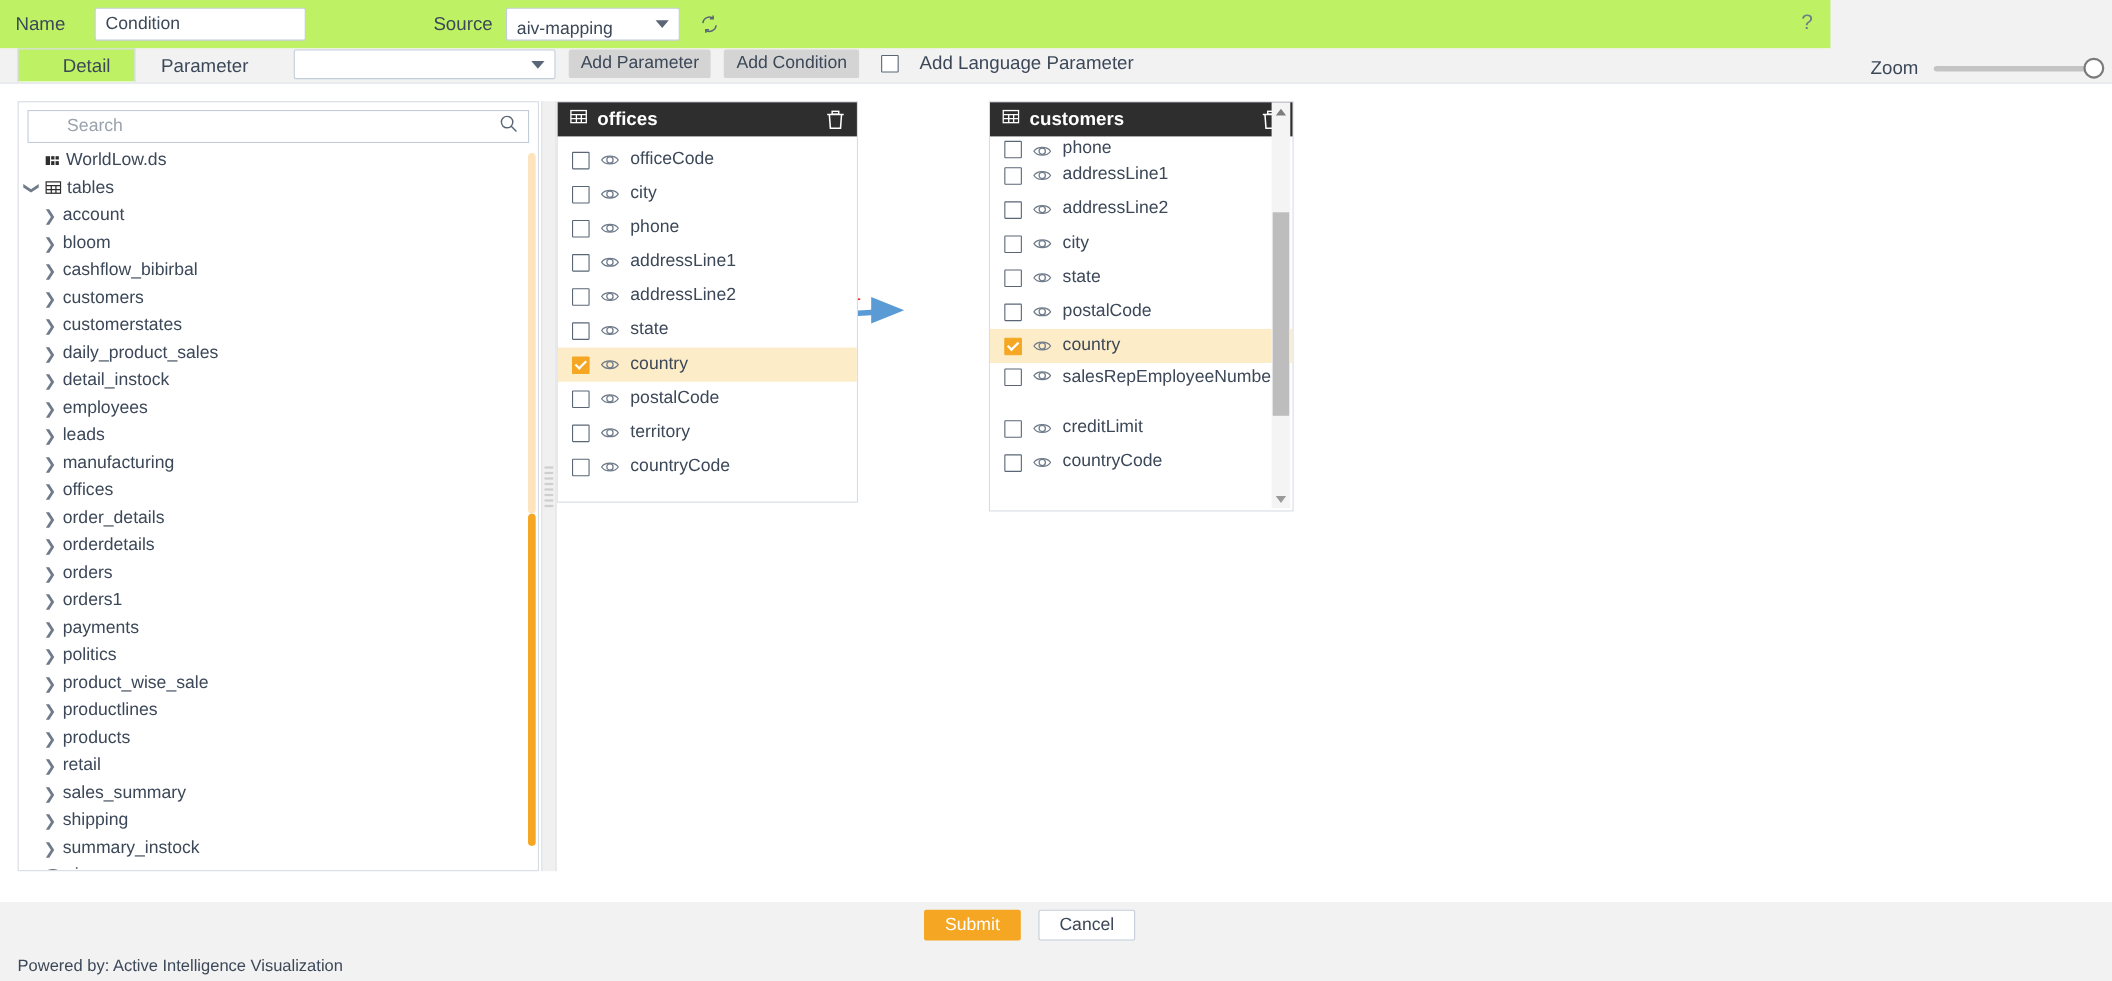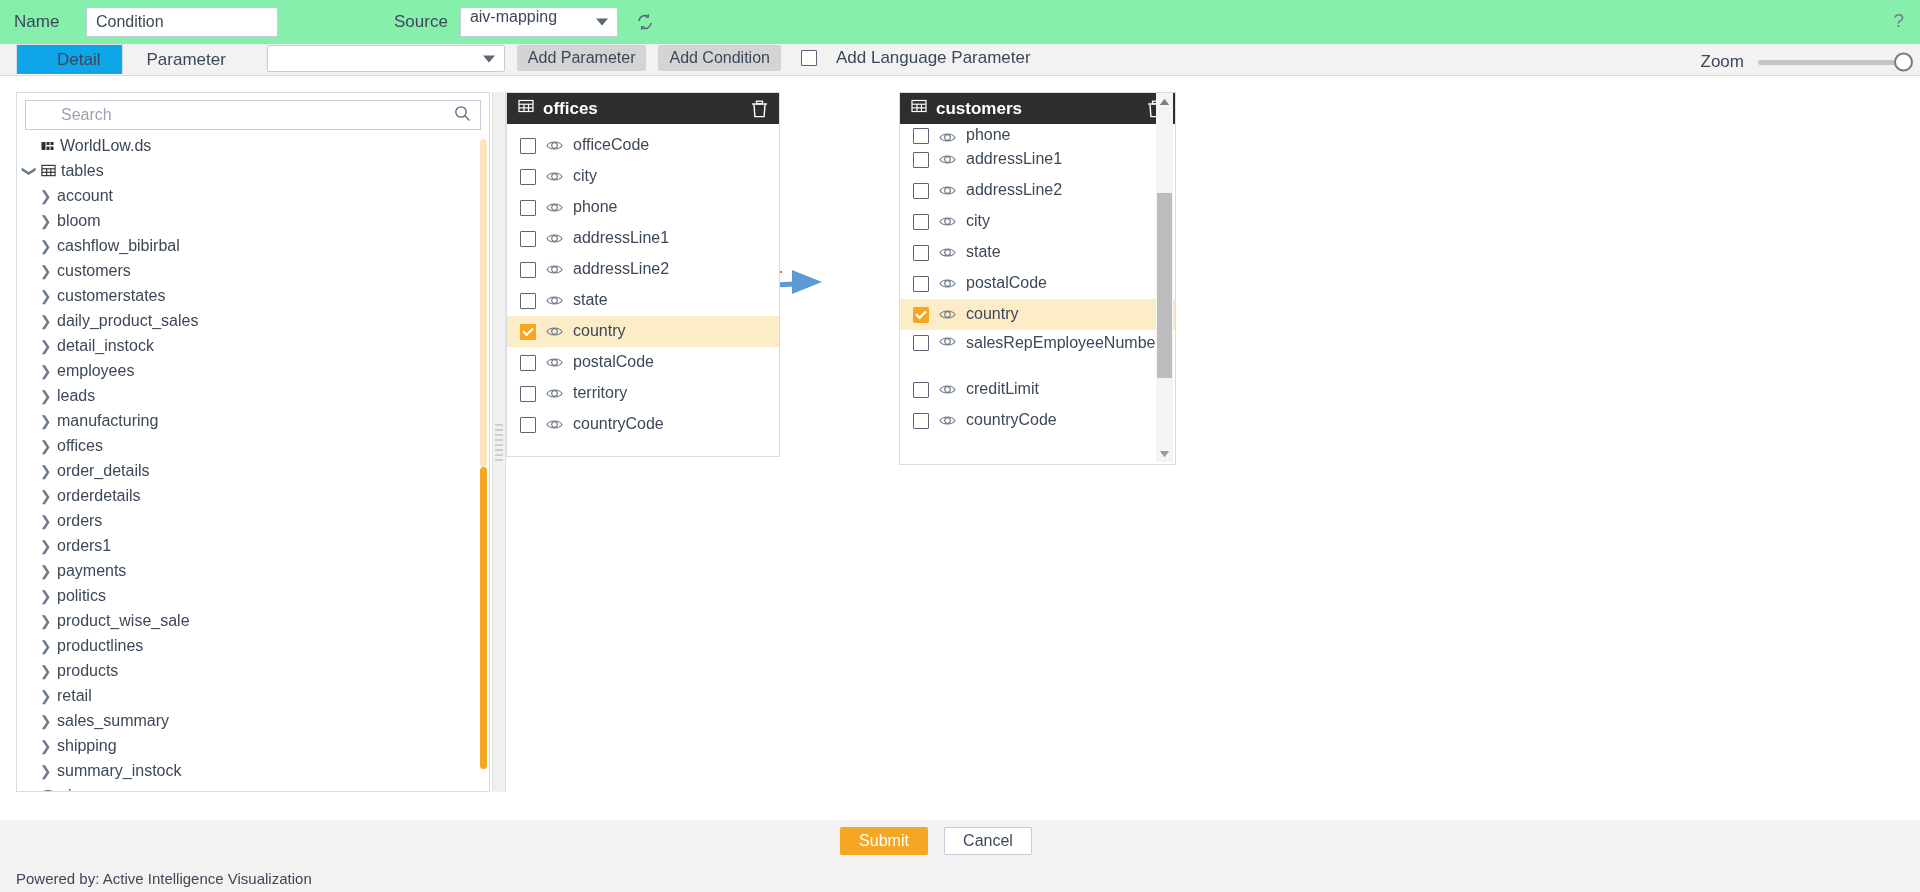--- a/index.html
+++ b/index.html
@@ -8,38 +8,38 @@
     width: 1920px; height: 892px;
     overflow: hidden;
     background: #f2f2f2;
     font-family: "Liberation Sans", sans-serif;
     color: #3c4858;
   }
   #app { position: relative; width: 1920px; height: 892px; background: #f2f2f2; }
 
   
   .topbar {
-    position: absolute; left: 0; top: 0; width: 1920px; height: 44px;
-    background: #86efac;
+    position: absolute; left: 0; top: 0; width: 1664px; height: 44px;
+    background: #bef264;
     display: flex; align-items: center;
   }
   .lbl { font-size: 17px; color: #3c4858; }
   .name-label { margin-left: 14px; width: 72px; }
   .text-input {
     width: 192px; height: 30px; background: #fff;
     border: 1px solid #c3cdd9; border-radius: 2px;
     font-size: 16px; color: #3c4858; padding: 0 9px;
     font-family: "Liberation Sans", sans-serif;
     outline: none;
   }
   .source-label { margin-left: 116px; margin-right: 12px; text-align: center; }
   .select-box {
     position: relative; width: 158px; height: 30px; background: #fff;
     border: 1px solid #c3cdd9; border-radius: 2px;
-    display: flex; align-items: flex-start; padding: 0 9px;
+    display: flex; align-items: flex-end; padding: 0 9px;
     font-size: 16px; color: #3c4858; cursor: pointer;
   }
   .caret {
     position: absolute; right: 9px; top: 50%; transform: translateY(-50%);
     width: 0; height: 0; border-left: 6px solid transparent;
     border-right: 6px solid transparent; border-top: 7px solid #5a6675;
   }
   .refresh-btn {
     margin-left: 16px; width: 22px; height: 22px; cursor: pointer;
     display: flex; align-items: center; justify-content: center;
@@ -55,21 +55,21 @@
     position: absolute; left: 0; top: 44px; width: 1920px; height: 31px;
     background: #f2f2f2; display: flex; align-items: flex-end;
   }
   .tab {
     height: 31px; min-width: 100px; padding: 0 22px;
     display: flex; align-items: center; justify-content: center;
     font-size: 17px; color: #3c4858; cursor: pointer;
     border: 1px solid transparent; border-bottom: none;
   }
   .tab.active {
-    background: #0ea5e9; border-color: #d7dde4; border-bottom: 1px solid #fff; padding-left: 40px;
+    background: #bef264; border-color: #d7dde4; border-bottom: 1px solid #fff; padding-left: 40px;
   }
   .tab:first-child { margin-left: 16px; }
   .tabrow .select-box.param-select {
     margin-left: 18px; width: 238px; height: 27px; font-size: 15px;
     align-self: center; margin-bottom: 2px;
   }
   .gbtn {
     margin-left: 12px; height: 26px; padding: 0 10px;
     background: #d4d4d4; border: 1px solid #d4d4d4; border-radius: 2px;
     font-size: 16px; color: #3c4858; cursor: pointer;

